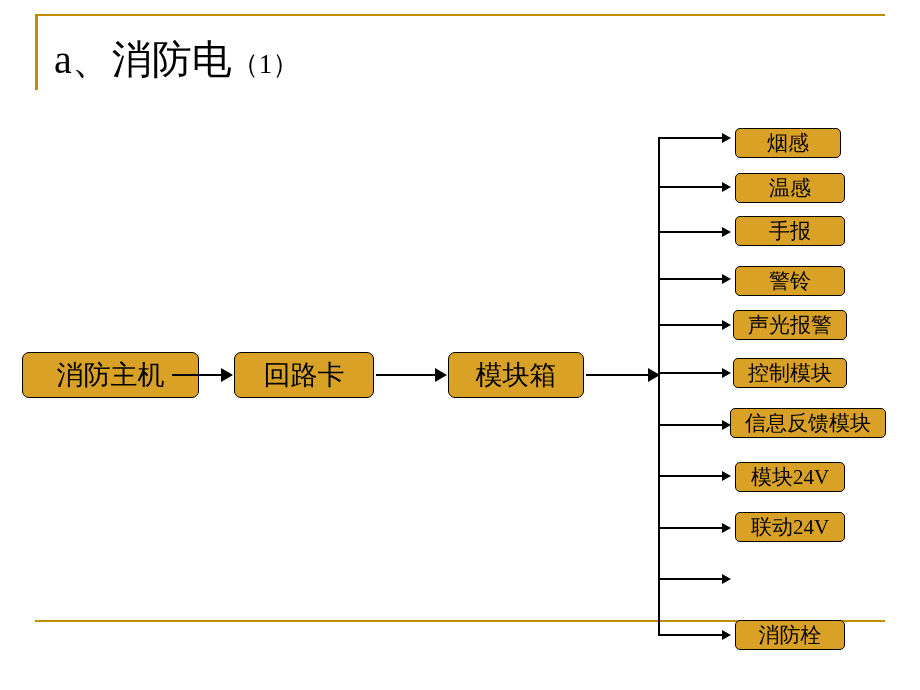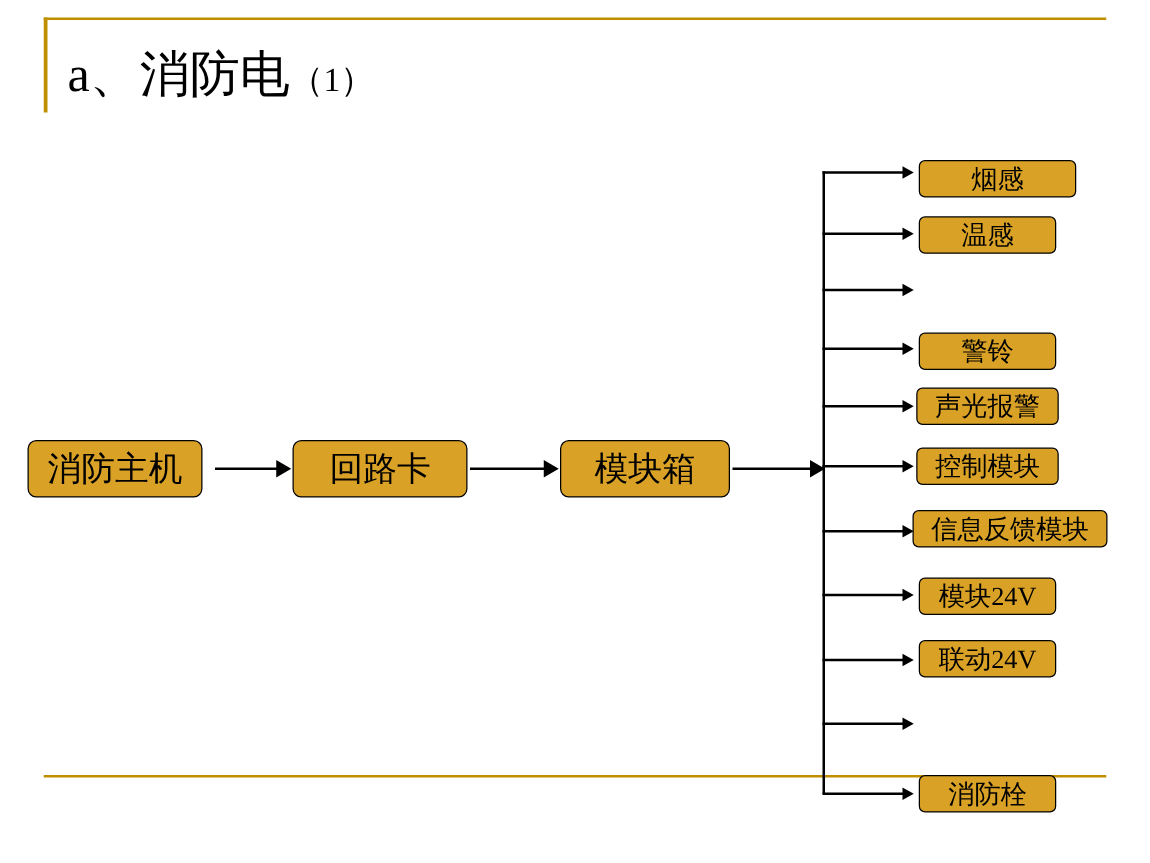--- a/index.html
+++ b/index.html
@@ -106,45 +106,46 @@
 <div id="slide">
 
   <div class="rule-vert"></div>
   <div class="rule-top"></div>
   <div class="rule-bottom"></div>
 
   <div class="title">
     <span>a、消防电</span><span class="suffix">（1）</span>
   </div>
 
-  <div class="node main" style="left:22px; top:352px; width:140px;">消防主机</div>
+  <div class="node main" style="left:22px; top:352px; width:177px;">消防主机</div>
   <div class="node main" style="left:234px; top:352px; width:140px;">回路卡</div>
   <div class="node main" style="left:448px; top:352px; width:136px;">模块箱</div>
 
   <div class="line hline" style="left:172px; top:374px; width:50px;"></div>
   <div class="arrow-right big" style="left:221px; top:368px;"></div>
 
   <div class="line hline" style="left:376px; top:374px; width:60px;"></div>
   <div class="arrow-right big" style="left:435px; top:368px;"></div>
 
   <div class="line hline" style="left:586px; top:374px; width:73px;"></div>
   <div class="arrow-right big" style="left:648px; top:368px;"></div>
 
   <div class="line vline" style="left:658px; top:137px; height:498px;"></div>
 
   <div class="line hline" style="left:658px; top:137px; width:65px;"></div>
   <div class="arrow-right" style="left:722px; top:133px;"></div>
-  <div class="node leaf" style="left:735px; top:128px; width:126px;">烟感</div>
+  <div class="node leaf" style="left:735px; top:128px; width:106px;">烟感</div>
 
   <div class="line hline" style="left:658px; top:186px; width:65px;"></div>
   <div class="arrow-right" style="left:722px; top:182px;"></div>
   <div class="node leaf" style="left:735px; top:173px; width:110px;">温感</div>
 
   <div class="line hline" style="left:658px; top:231px; width:65px;"></div>
   <div class="arrow-right" style="left:722px; top:227px;"></div>
+  <div class="node leaf" style="left:735px; top:216px; width:110px;">手报</div>
 
   <div class="line hline" style="left:658px; top:278px; width:65px;"></div>
   <div class="arrow-right" style="left:722px; top:274px;"></div>
   <div class="node leaf" style="left:735px; top:266px; width:110px;">警铃</div>
 
   <div class="line hline" style="left:658px; top:324px; width:65px;"></div>
   <div class="arrow-right" style="left:722px; top:320px;"></div>
   <div class="node leaf" style="left:733px; top:310px; width:114px;">声光报警</div>
 
   <div class="line hline" style="left:658px; top:372px; width:65px;"></div>

